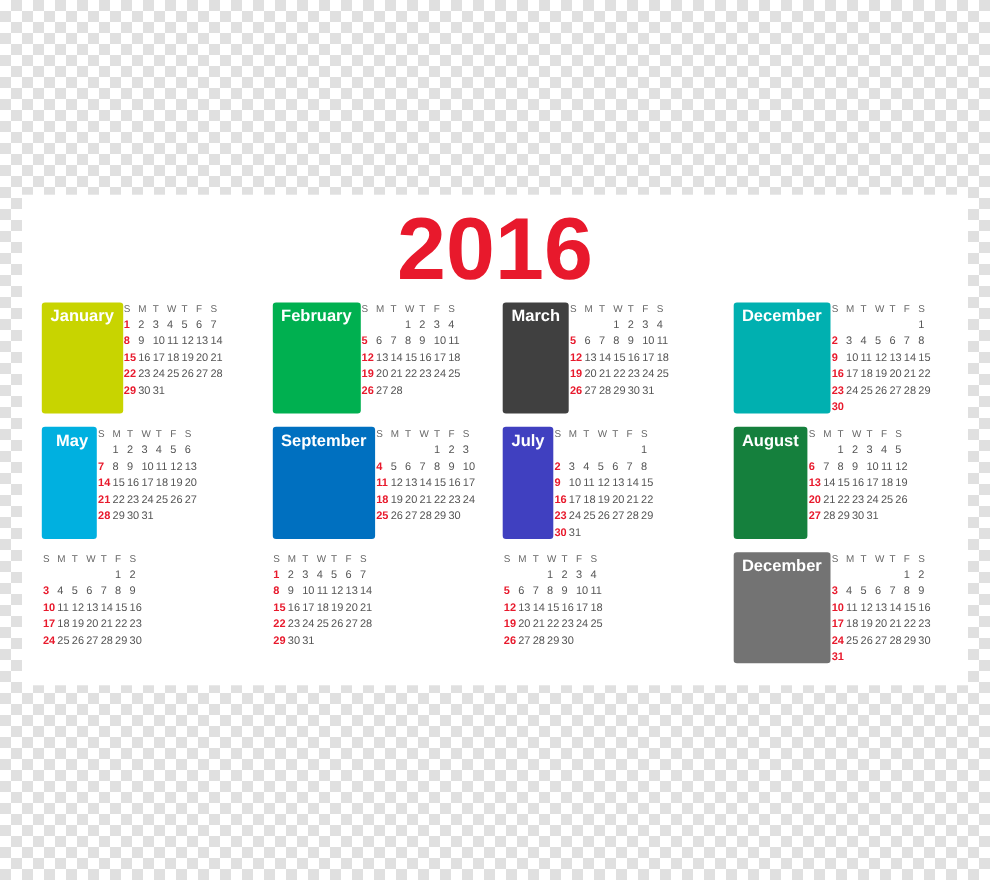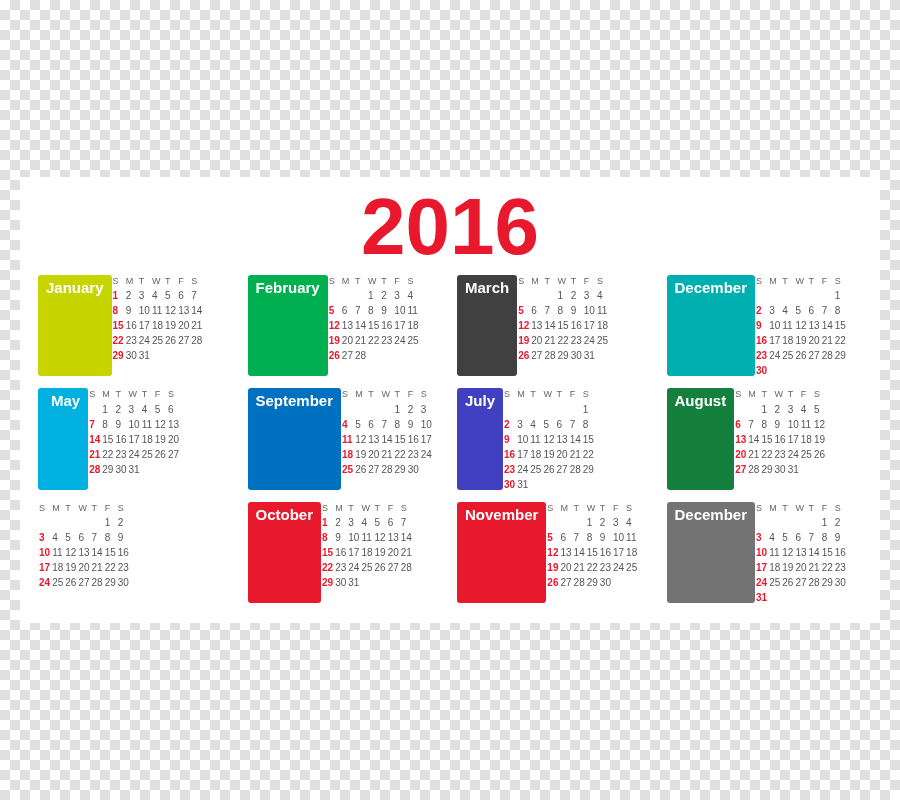--- a/index.html
+++ b/index.html
@@ -633,21 +633,20 @@
             <div class="day-cell">25</div>
             <div class="day-cell">26</div>
             <div class="day-cell">27</div>
             <div class="day-cell">28</div>
             <div class="day-cell">29</div>
             <div class="day-cell">30</div>
           </div>
         </div>
       </div>
       <div class="month-block">
-        <div class="month-header oct">October</div>
         <div class="month-days">
           <div class="day-row">
             <div class="day-header">S</div>
             <div class="day-header">M</div>
             <div class="day-header">T</div>
             <div class="day-header">W</div>
             <div class="day-header">T</div>
             <div class="day-header">F</div>
             <div class="day-header">S</div>
           </div>
@@ -692,21 +691,20 @@
             <div class="day-cell">30</div>
             <div class="day-cell">31</div>
             <div class="day-cell empty" style="color: transparent;">·</div>
             <div class="day-cell empty" style="color: transparent;">·</div>
             <div class="day-cell empty" style="color: transparent;">·</div>
             <div class="day-cell empty" style="color: transparent;">·</div>
           </div>
         </div>
       </div>
       <div class="month-block">
-        <div class="month-header nov">November</div>
         <div class="month-days">
           <div class="day-row">
             <div class="day-header">S</div>
             <div class="day-header">M</div>
             <div class="day-header">T</div>
             <div class="day-header">W</div>
             <div class="day-header">T</div>
             <div class="day-header">F</div>
             <div class="day-header">S</div>
           </div>

